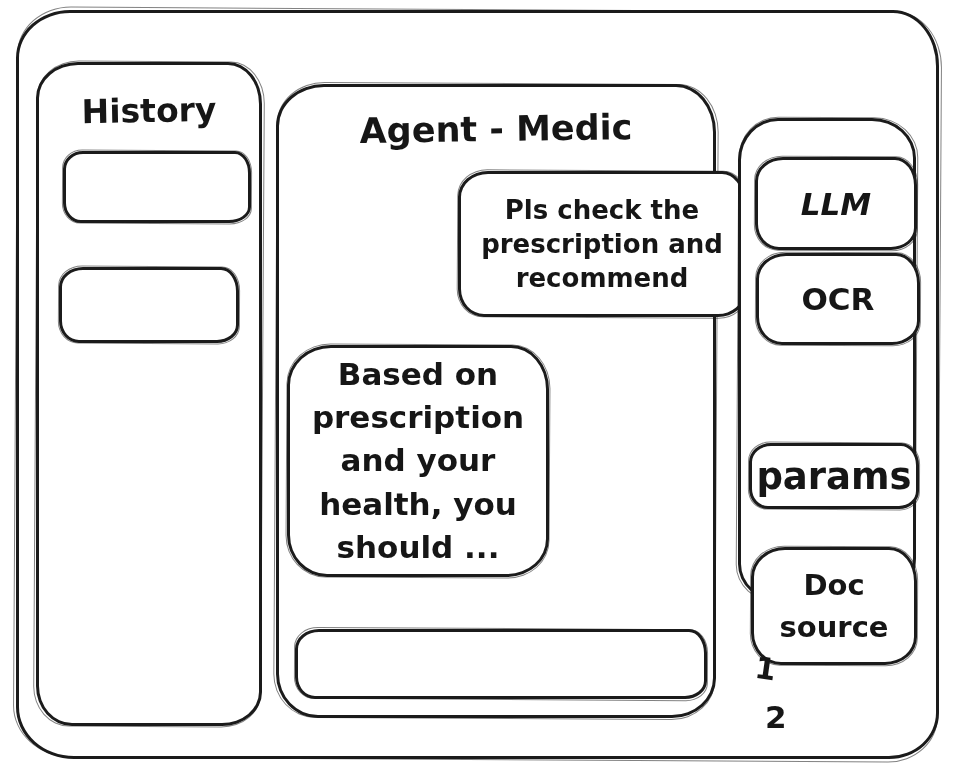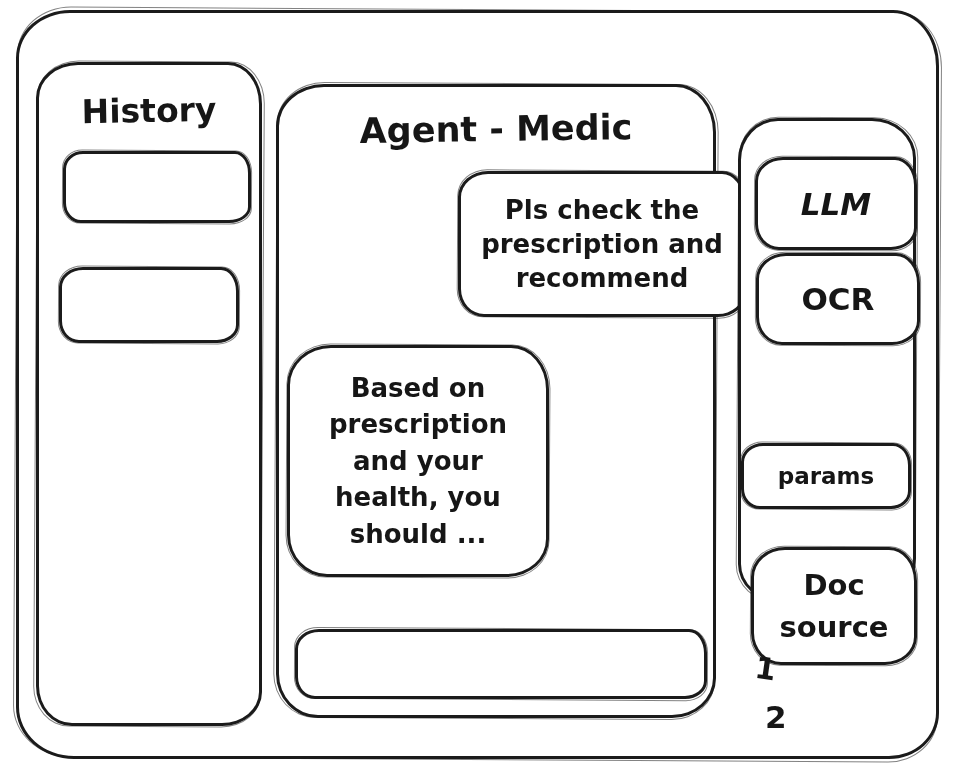--- a/index.html
+++ b/index.html
@@ -72,21 +72,21 @@
     padding: 6px 10px;
   }
   .user-bubble {
     left: 179px; top: 84px; width: 288px; height: 146px;
     border-radius: 30px 24px 28px 26px / 26px 30px 24px 28px;
     font-size: 26px; line-height: 1.32;
   }
   .assistant-bubble {
     left: 8px; top: 258px; width: 262px; height: 232px;
     border-radius: 44px 38px 42px 40px / 40px 44px 38px 42px;
-    font-size: 26px; line-height: 1.4;
+    font-size: 31px; line-height: 1.4;
   }
   .chat-input-bar {
     left: 16px; top: 542px; width: 412px; height: 70px;
     border-radius: 24px 18px 22px 20px / 20px 24px 18px 22px;
   }
   .chat-input-field {
     width: 100%; height: 100%;
     border: none; outline: none; background: transparent;
     font: inherit; box-sizing: border-box; padding: 0 18px;
     font-size: 24px;
@@ -109,23 +109,23 @@
     left: 14px; top: 36px; width: 162px; height: 93px;
     border-radius: 28px 22px 26px 24px / 24px 28px 22px 26px;
     font-size: 31px; font-style: italic;
   }
   .btn-ocr {
     left: 15px; top: 132px; width: 164px; height: 92px;
     border-radius: 30px 24px 28px 26px / 26px 30px 24px 28px;
     font-size: 31px;
   }
   .btn-params {
-    left: 0; top: 322px; width: 170px; height: 66px;
+    left: 8px; top: 322px; width: 170px; height: 66px;
     border-radius: 22px 18px 20px 19px / 19px 22px 18px 20px;
-    font-size: 23px;
+    font-size: 37px;
   }
   .btn-doc {
     left: 10px; top: 426px; width: 166px; height: 118px;
     border-radius: 34px 28px 32px 30px / 30px 34px 28px 32px;
     font-size: 29px; line-height: 1.45;
     padding: 0 16px;
   }
   .footnote {
     position: absolute;
     font-weight: bold;

